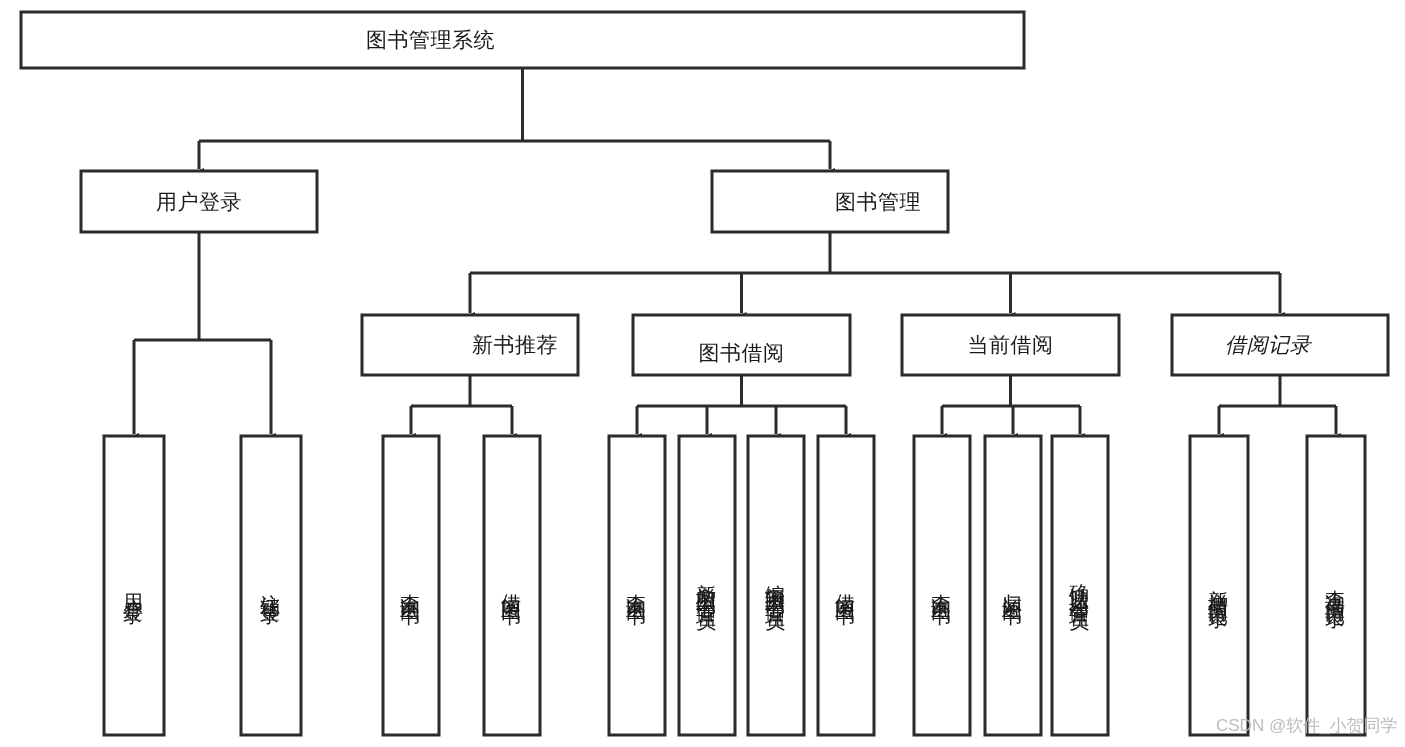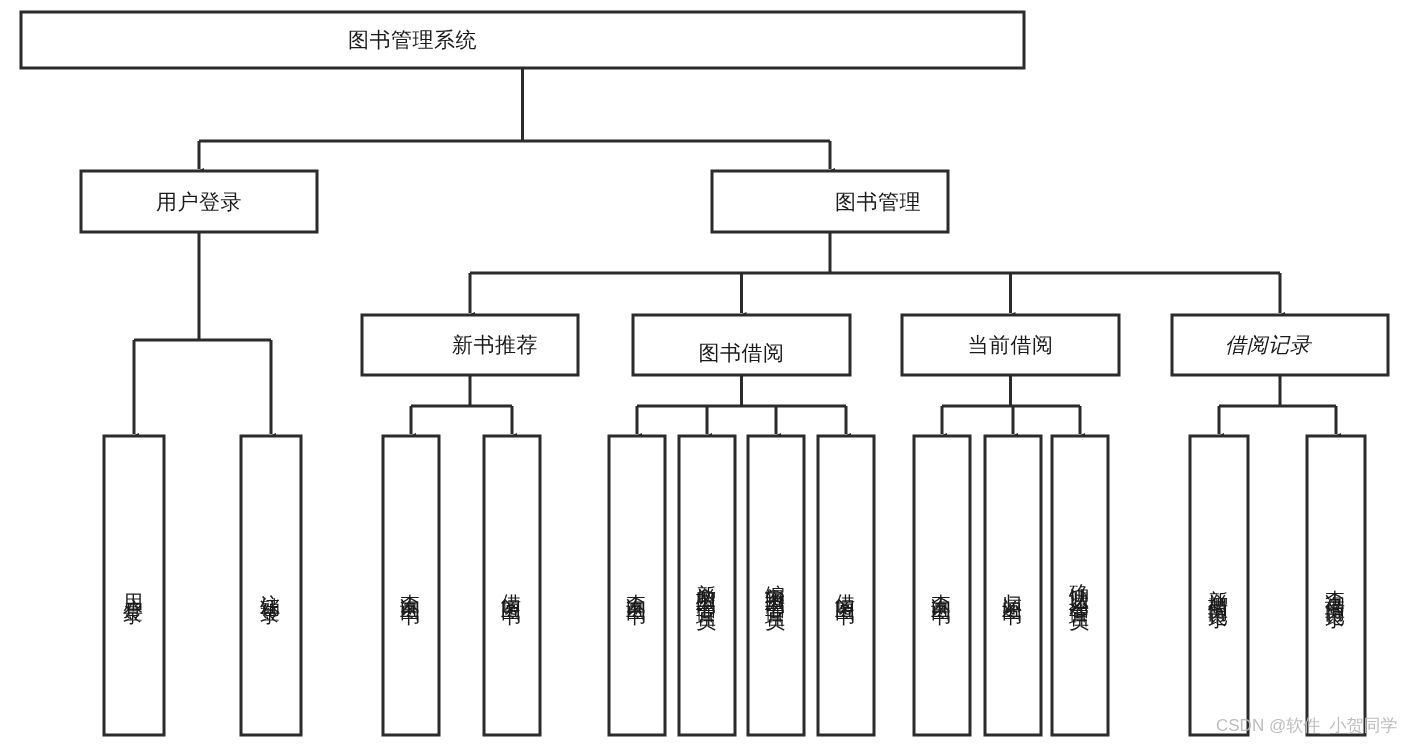--- a/index.html
+++ b/index.html
@@ -101,24 +101,24 @@
         <rect x="818" y="436" width="56" height="299" class="leaf-rect"></rect>
         <rect x="914" y="436" width="56" height="299" class="leaf-rect"></rect>
         <rect x="985" y="436" width="56" height="299" class="leaf-rect"></rect>
         <rect x="1052" y="436" width="56" height="299" class="leaf-rect"></rect>
         <rect x="1190" y="436" width="58" height="299" class="leaf-rect"></rect>
         <rect x="1307" y="436" width="58" height="299" class="leaf-rect"></rect>
       </g>
   </svg>
 
   <div id="labels">
-      <div class="node-label" style="left: 3px; top: 12px; width: 819px; height: 56px;">图书管理系统</div>
+      <div class="node-label" style="left: 21px; top: 12px; width: 819px; height: 56px;">图书管理系统</div>
       <div class="node-label" style="left: 81px; top: 171px; width: 236px; height: 61px;">用户登录</div>
       <div class="node-label" style="left: 712px; top: 171px; width: 236px; height: 61px; padding-left: 48px;">图书管理</div>
-      <div class="node-label" style="left: 354px; top: 315px; width: 248px; height: 60px; padding-left: 17px;">新书推荐</div>
+      <div class="node-label" style="left: 374px; top: 315px; width: 248px; height: 60px; padding-left: 17px;">新书推荐</div>
       <div class="node-label" style="left: 633px; top: 315px; width: 217px; height: 76px;">图书借阅</div>
       <div class="node-label" style="left: 902px; top: 315px; width: 217px; height: 60px;">当前借阅</div>
       <div class="node-label" style="left: 1172px; top: 315px; width: 192px; height: 60px; font-style: italic;">借阅记录</div>
       <div class="leaf-label" style="left: 104px; top: 436px; width: 60px; height: 299px;">用户登录</div>
       <div class="leaf-label" style="left: 241px; top: 436px; width: 60px; height: 299px;">注销登录</div>
       <div class="leaf-label" style="left: 383px; top: 436px; width: 56px; height: 299px;">查询图书</div>
       <div class="leaf-label" style="left: 484px; top: 436px; width: 56px; height: 299px;">借阅图书</div>
       <div class="leaf-label" style="left: 609px; top: 436px; width: 56px; height: 299px;">查询图书</div>
       <div class="leaf-label" style="left: 679px; top: 436px; width: 56px; height: 299px;">新增图书（管理员）</div>
       <div class="leaf-label" style="left: 748px; top: 436px; width: 56px; height: 299px;">编辑图书（管理员）</div>

